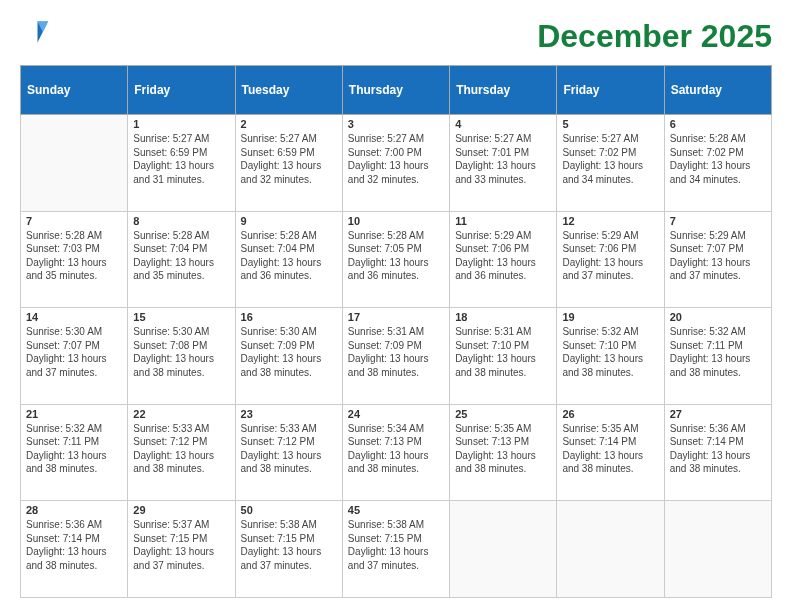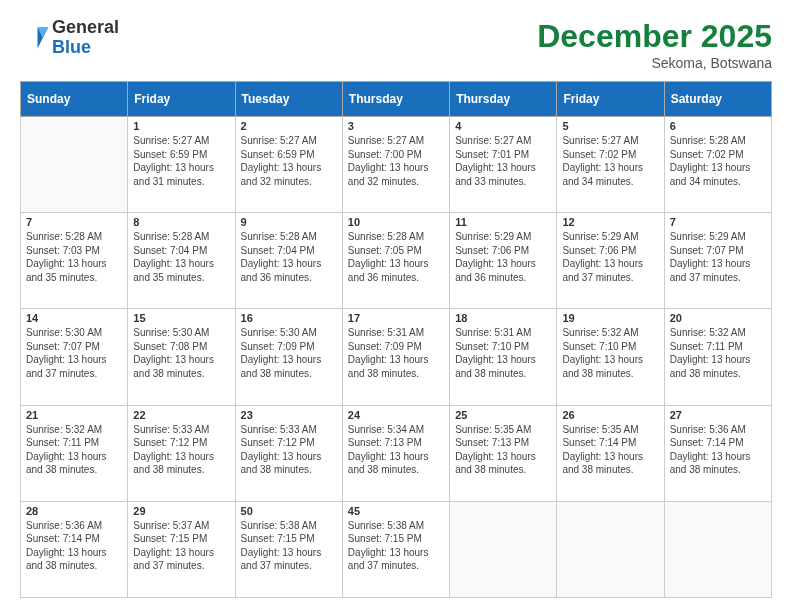--- a/index.html
+++ b/index.html
@@ -54,21 +54,21 @@
     .calendar {
       width: 100%;
       border-collapse: collapse;
       flex: 1;
     }
     .calendar thead tr th {
       background: #1a6fbc;
       color: #fff;
       font-size: 12px;
       font-weight: bold;
-      padding: 10px 6px;
+      padding: 17px 6px;
       border: 1px solid #aaa;
       text-align: left;
     }
     .calendar tbody tr td {
       border: 1px solid #ccc;
       vertical-align: top;
       padding: 3px 5px;
       font-size: 9.5px;
       color: #333;
       width: calc(100%/7);
@@ -92,28 +92,23 @@
 </head>
 <body>
 
 <div class="page">
   <div class="header">
     <div class="logo">
       <svg class="logo-icon" viewBox="0 0 32 32">
         <polygon points="20,4 32,4 20,28" fill="#1a6fbc"></polygon>
         <polygon points="20,4 32,4 26,16" fill="#5aabee"></polygon>
       </svg>
-      <div class="logo-text">
-        <span class="logo-general">General</span><br>
-        <span class="logo-blue">Blue</span>
-      </div>
     </div>
     <div class="title-block">
       <div class="month-title">December 2025</div>
-      <div class="location">Sekoma, Botswana</div>
     </div>
   </div>
 
   <table class="calendar">
     <thead>
       <tr>
       <th>Sunday</th>
           <th>Friday</th>
           <th>Tuesday</th>
           <th>Thursday</th>

